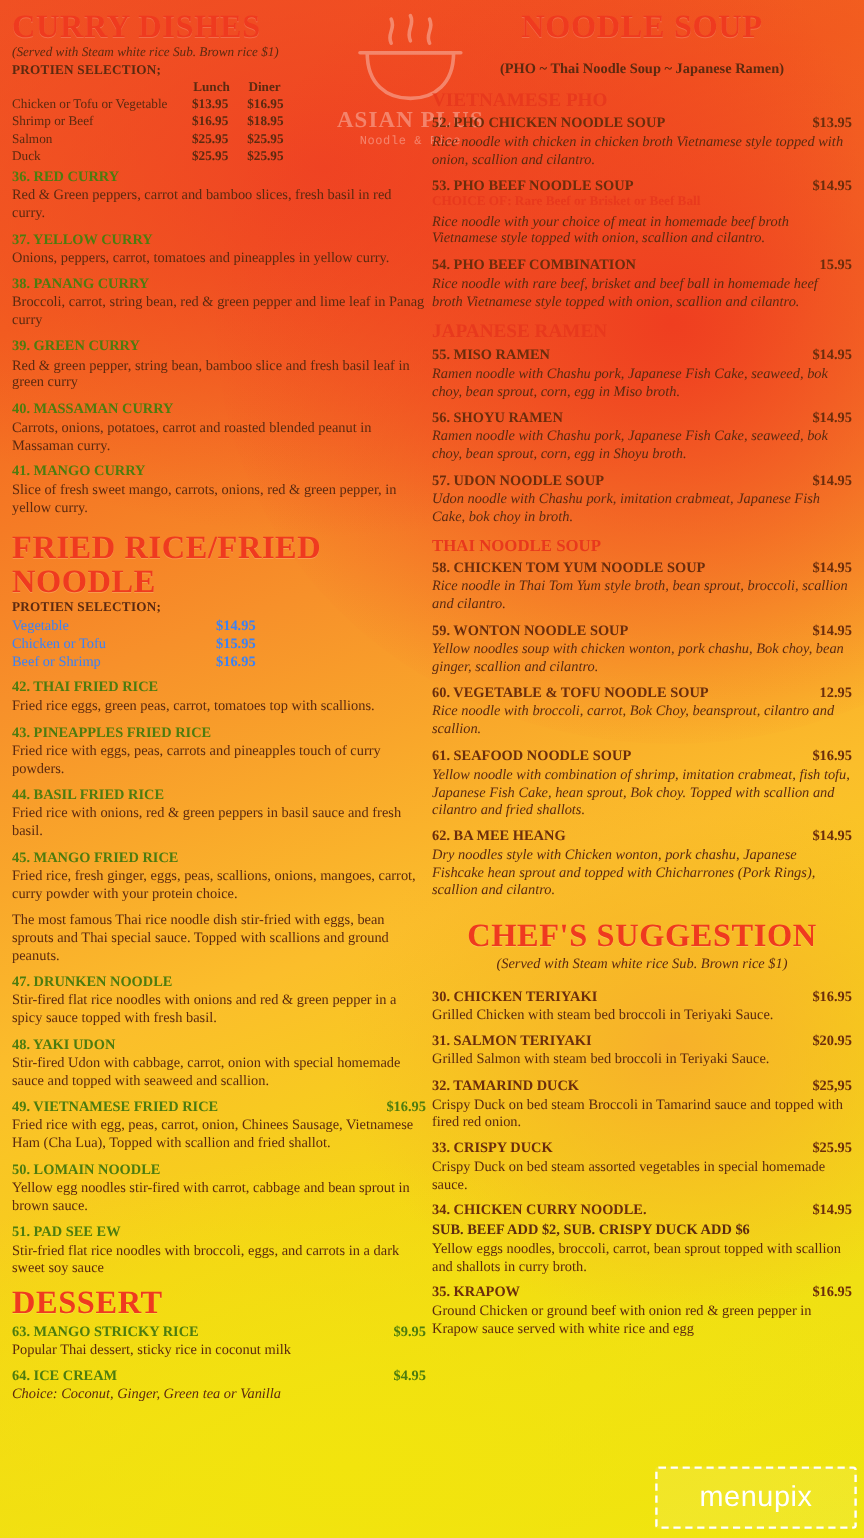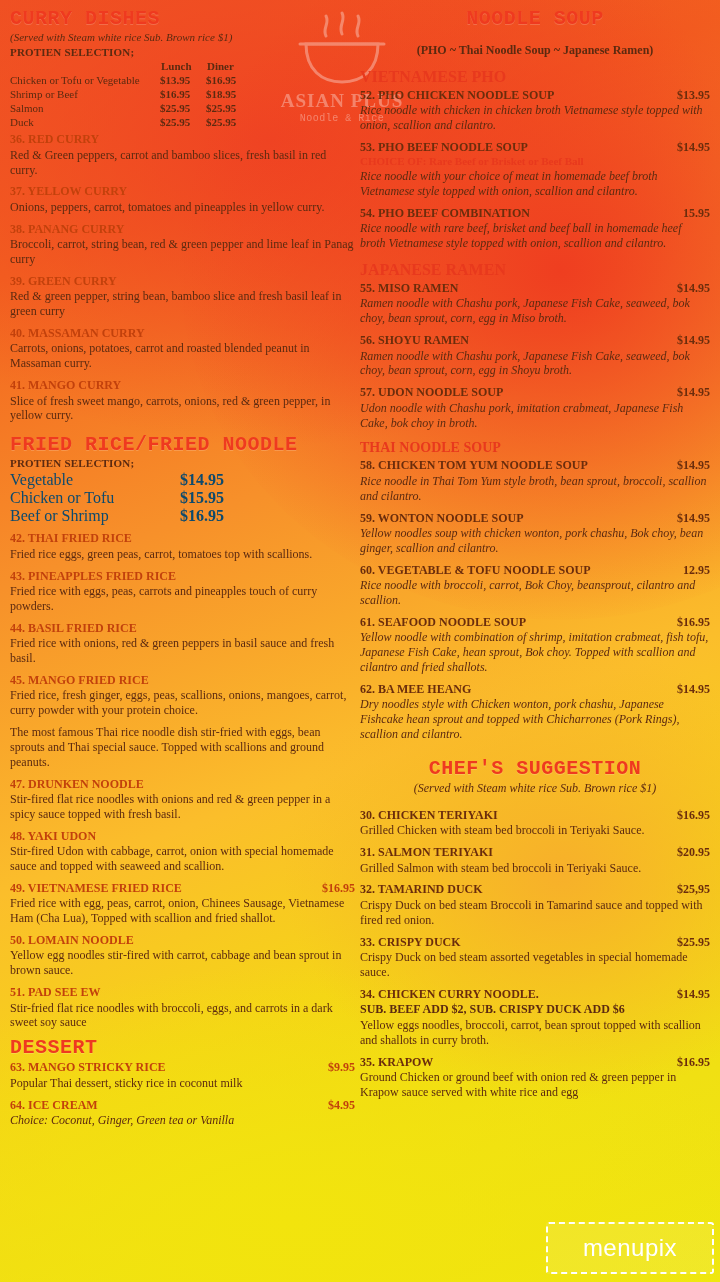--- a/index.html
+++ b/index.html
@@ -27,22 +27,22 @@
     font-family:"Liberation Serif",serif;font-size:19px;letter-spacing:1px;
     color:#fff;font-weight:600;
   }
   .logo .sub{font-size:10px;color:#fff;letter-spacing:.5px;margin-top:1px;font-family:Liberation Mono, monospace;}
 
   
   .col-left{position:absolute;left:10px;top:8px;width:345px;}
   .col-right{position:absolute;left:360px;top:8px;width:350px;}
 
   h1.sec{
-    font-family:Liberation Mono, monospace;
-    font-size:20px;font-weight:bold;color:#ef3a1f;
+    font-family:Liberation Serif, serif;
+    font-size:27px;font-weight:bold;color:#ef3a1f;
     margin:0 0 2px 0;letter-spacing:.5px;line-height:1.05;
     text-shadow:0 1px 0 rgba(255,255,255,.18);
   }
   h1.sec.center{text-align:center;}
   h2.sub{
     font-size:16px;font-weight:bold;color:#e8391d;margin:4px 0 2px 0;
   }
   h2.sub.small{font-size:14px;}
   .serve-note{font-size:11px;font-style:italic;color:#5c2a10;margin:0 0 3px 0;}
   .serve-note.center{text-align:center;font-size:12px;}
@@ -50,35 +50,35 @@
 
   table.prices{border-collapse:collapse;font-size:11px;color:#5c2a10;margin:0 0 3px 0;}
   table.prices td{padding:0 0 0 0;line-height:1.28;margin-left:35px;}
   table.prices td.lbl{width:150px;}
   table.prices td.p{width:46px;text-align:left;font-weight:bold;}
   table.prices th{font-size:11px;font-weight:bold;color:#5c2a10;text-align:left;padding-right:8px;}
   table.prices th.c{text-align:left;}
 
   .item{margin:0 0 7px 0;}
   .item .title{
-    font-size:12px;font-weight:bold;color:#c2410c;line-height:1.2;
+    font-size:12px;font-weight:bold;color:#4d7c0f;line-height:1.2;
     display:flex;justify-content:space-between;gap:8px;
   }
   .item .title .nm{flex:1;}
   .item .title .pr{white-space:nowrap;font-weight:bold;}
   .item .desc{font-size:12px;font-style:italic;color:#5c2a10;line-height:1.24;margin-top:1px;}
   .item .desc.plain{font-style:normal;}
   .item .choice{font-size:11px;font-weight:bold;color:#e8391d;line-height:1.24;}
 
   
   .col-right .item .title{color:#6b2d0c;}
   .col-right h1.sec{color:#ef3a1f;}
 
   
-  .fr-protein{font-size:16px;color:#0c4a6e;margin:2px 0 6px 0;}
+  .fr-protein{font-size:12px;color:#3b82f6;margin:2px 0 6px 0;}
   .fr-protein .row{display:flex;}
   .fr-protein .row .n{width:170px;}
   .fr-protein .row .v{font-weight:bold;}
 
   
   .dessert-h{color:#f05a26;}
 
   
   .menupix{
     position:absolute;right:6px;bottom:8px;width:164px;height:48px;

